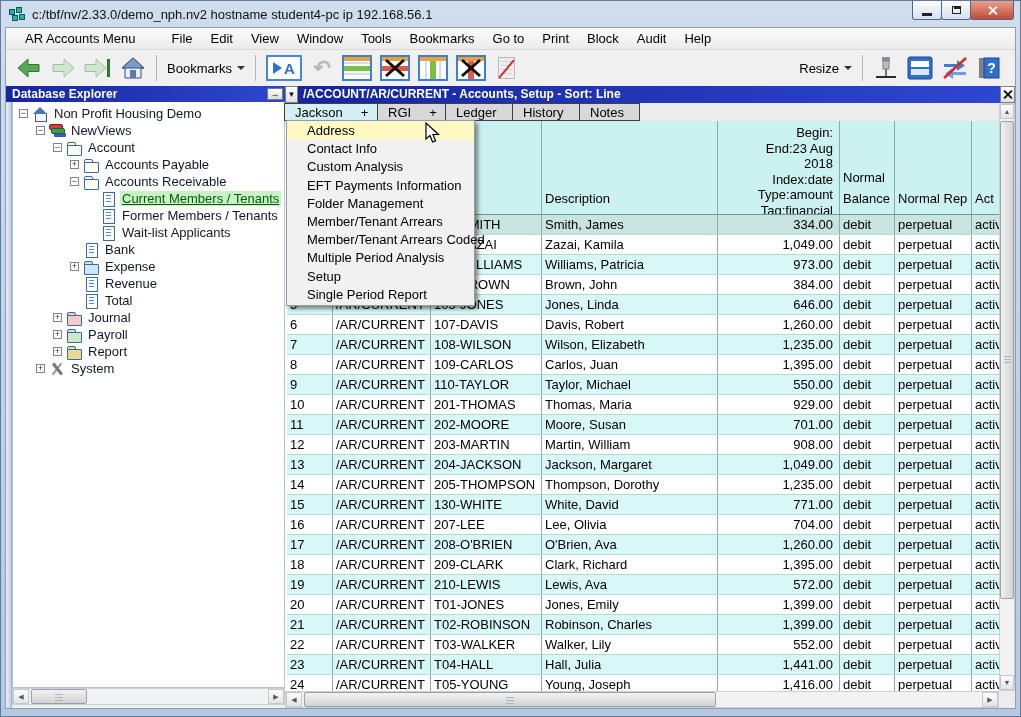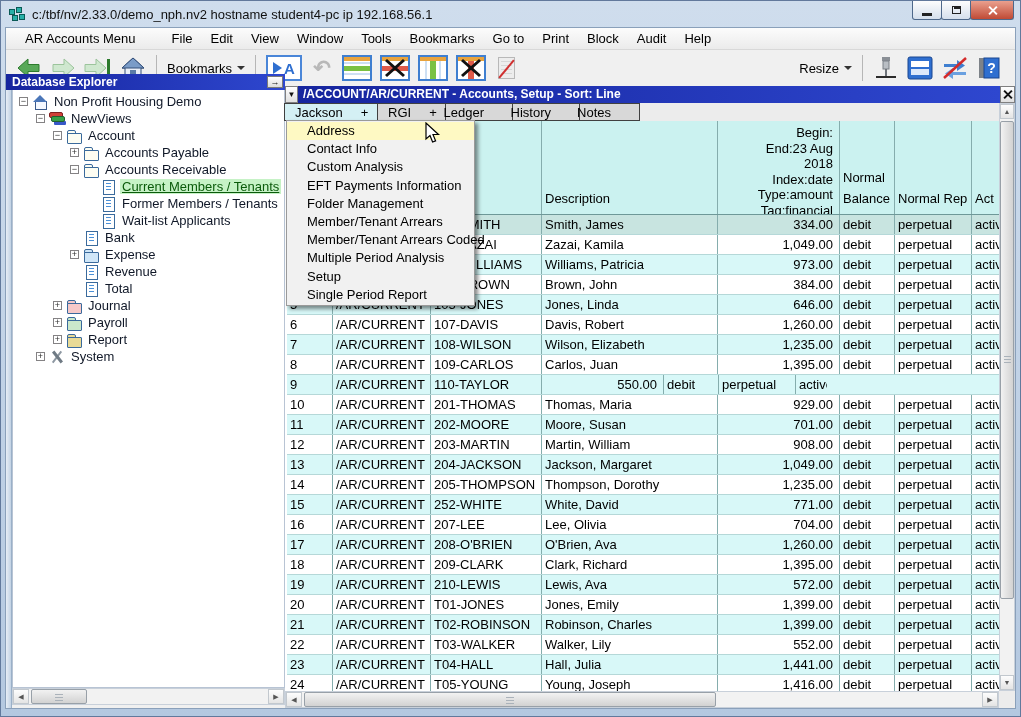--- a/index.html
+++ b/index.html
@@ -28,21 +28,21 @@
   .menu-item{padding:2px 9px;white-space:nowrap}
   .menu-item.first{margin-right:18px}
   
   #toolbar{position:absolute;left:0;right:0;top:22px;height:36px;background:#f0f0f0;display:flex;align-items:center;padding:0 10px 0 6px}
   .tbtn{height:30px;min-width:30px;display:flex;align-items:center;justify-content:center;margin:0 1px;padding:0 3px}
   .tsep{width:1px;height:26px;background:#b6b6b6;margin:0 6px}
   .tlabel{font-size:13px;margin-right:5px}
   .caret{width:0;height:0;border-left:4px solid transparent;border-right:4px solid transparent;border-top:4px solid #333;display:inline-block}
   .spacer{flex:1}
   
-  #explorer{position:absolute;left:0;top:46px;width:279px;bottom:0}
+  #explorer{position:absolute;left:0;top:58px;width:279px;bottom:0}
   #exp-header{position:absolute;left:0;right:0;top:0;height:16px;background:linear-gradient(90deg,#16259e,#2e47cf);color:#fff;font-weight:bold;font-size:12px;display:flex;align-items:center;padding:0 2px 0 6px}
   #exp-arrow-btn{margin-left:auto;width:16px;height:12px;background:linear-gradient(#fff,#dcdcdc);border:1px solid #7a7a7a;font-size:9px;line-height:10px;text-align:center;color:#111}
   #exp-strip{position:absolute;left:0;top:16px;bottom:0;width:6px;background:linear-gradient(90deg,#e8eef6,#c2d2e4);border-right:1px solid #9ab0c8}
   #tree{position:absolute;left:6px;right:0;top:16px;bottom:20px;background:#fff;border:1px solid #b8c4d4;border-top:none;overflow:hidden;padding-top:3px}
   .tree-item{display:flex;align-items:center;height:17px;white-space:nowrap}
   .expander{flex:none;width:9px;height:9px;border:1px solid #848284;background:#fff;font-size:9px;line-height:7px;text-align:center;color:#333;margin-right:4px}
   .tree-icon{position:relative;flex:none;width:16px;height:14px;margin-right:4px}
   .tree-label{padding:0 2px;color:#101828}
   .tree-item.selected .tree-label{background:#c6f2c6;color:#0a5a0a;text-decoration:underline}
   .ic-house::after{content:"";position:absolute;left:1px;top:0;border-left:7px solid transparent;border-right:7px solid transparent;border-bottom:7px solid #4a76b8}
@@ -67,21 +67,21 @@
   .sb-vthumb::after{content:"";position:absolute;top:50%;left:3px;margin-top:-4px;width:7px;height:8px;background:repeating-linear-gradient(#aab2ba 0 1px,transparent 1px 3px)}
   
   #tablepane{position:absolute;left:279px;right:0;top:58px;bottom:0;background:#ececec}
   #pane-titlebar{position:absolute;left:0;right:0;top:0;height:17px;display:flex;align-items:stretch}
   #pane-drop{width:13px;background:linear-gradient(#fff,#e0e0e0);border:1px solid #808080;font-size:8px;line-height:15px;text-align:center;color:#111;flex:none}
   #pane-title{flex:1;background:linear-gradient(90deg,#16259e,#2e47cf);color:#fff;font-weight:bold;font-size:12px;line-height:17px;padding-left:5px;white-space:nowrap;overflow:hidden}
   #pane-close{width:15px;background:linear-gradient(#fff,#e0e0e0);border:1px solid #808080;flex:none;position:relative}
   #pane-close::before,#pane-close::after{content:"";position:absolute;left:6px;top:2px;width:2px;height:11px;background:#111}
   #pane-close::before{transform:rotate(45deg)}#pane-close::after{transform:rotate(-45deg)}
   #tabs{position:absolute;left:0;top:17px;height:18px;display:flex}
-  .tab{height:18px;border:1px solid #404040;background:#d8d8d8;display:flex;align-items:center;justify-content:flex-end;padding:0 10px;margin-left:-1px;font-size:13px;white-space:nowrap}
+  .tab{height:18px;border:1px solid #404040;background:#d8d8d8;display:flex;align-items:center;justify-content:flex-start;padding:0 10px;margin-left:-1px;font-size:13px;white-space:nowrap}
   .tab.active{background:#d4f0f4}
   .tab.has-plus{justify-content:space-between}
   .tab .tab-plus{margin-left:18px}
   #tab-accounts{width:94px}#tab-rgi{width:69px}#tab-ledger{width:68px}#tab-history{width:68px}#tab-notes{width:61px}
   
   #grid{position:absolute;left:0;top:35px;right:16px;bottom:17px;background:#fff;overflow:hidden;padding-left:2px}
   .hrow{display:flex;height:94px;background:#cbf2f0;border-bottom:1px solid #6e9898}
   .hc{flex:none;border-right:1px solid #85adad;display:flex;align-items:flex-end;padding:2px 3px 5px 3px;overflow:hidden}
   .hc.meta{display:block;padding-top:4px;line-height:15.6px}
   .mk{display:inline-block;width:44px}
@@ -493,20 +493,21 @@
             <span class="c c-desc">Carlos, Juan</span>
             <span class="c c-amt">1,395.00</span>
             <span class="c c-bal">debit</span>
             <span class="c c-rep">perpetual</span>
             <span class="c c-act">active</span>
           </div>
           <div class="trow active base">
             <span class="c c-n">9</span>
             <span class="c c-path">/AR/CURRENT</span>
             <span class="c c-id">110-TAYLOR</span>
+            <span class="c c-desc">Taylor, Michael</span>
             <span class="c c-amt">550.00</span>
             <span class="c c-bal">debit</span>
             <span class="c c-rep">perpetual</span>
             <span class="c c-act">active</span>
           </div>
           <div class="trow active alt" style="background: rgb(255, 255, 255);">
             <span class="c c-n">10</span>
             <span class="c c-path">/AR/CURRENT</span>
             <span class="c c-id">201-THOMAS</span>
             <span class="c c-desc">Thomas, Maria</span>
@@ -551,21 +552,21 @@
             <span class="c c-id">205-THOMPSON</span>
             <span class="c c-desc">Thompson, Dorothy</span>
             <span class="c c-amt">1,235.00</span>
             <span class="c c-bal">debit</span>
             <span class="c c-rep">perpetual</span>
             <span class="c c-act">active</span>
           </div>
           <div class="trow active base">
             <span class="c c-n">15</span>
             <span class="c c-path">/AR/CURRENT</span>
-            <span class="c c-id">252-WHITE</span>
+            <span class="c c-id">130-WHITE</span>
             <span class="c c-desc">White, David</span>
             <span class="c c-amt">771.00</span>
             <span class="c c-bal">debit</span>
             <span class="c c-rep">perpetual</span>
             <span class="c c-act">active</span>
           </div>
           <div class="trow active alt" style="background: rgb(255, 255, 255);">
             <span class="c c-n">16</span>
             <span class="c c-path">/AR/CURRENT</span>
             <span class="c c-id">207-LEE</span>

